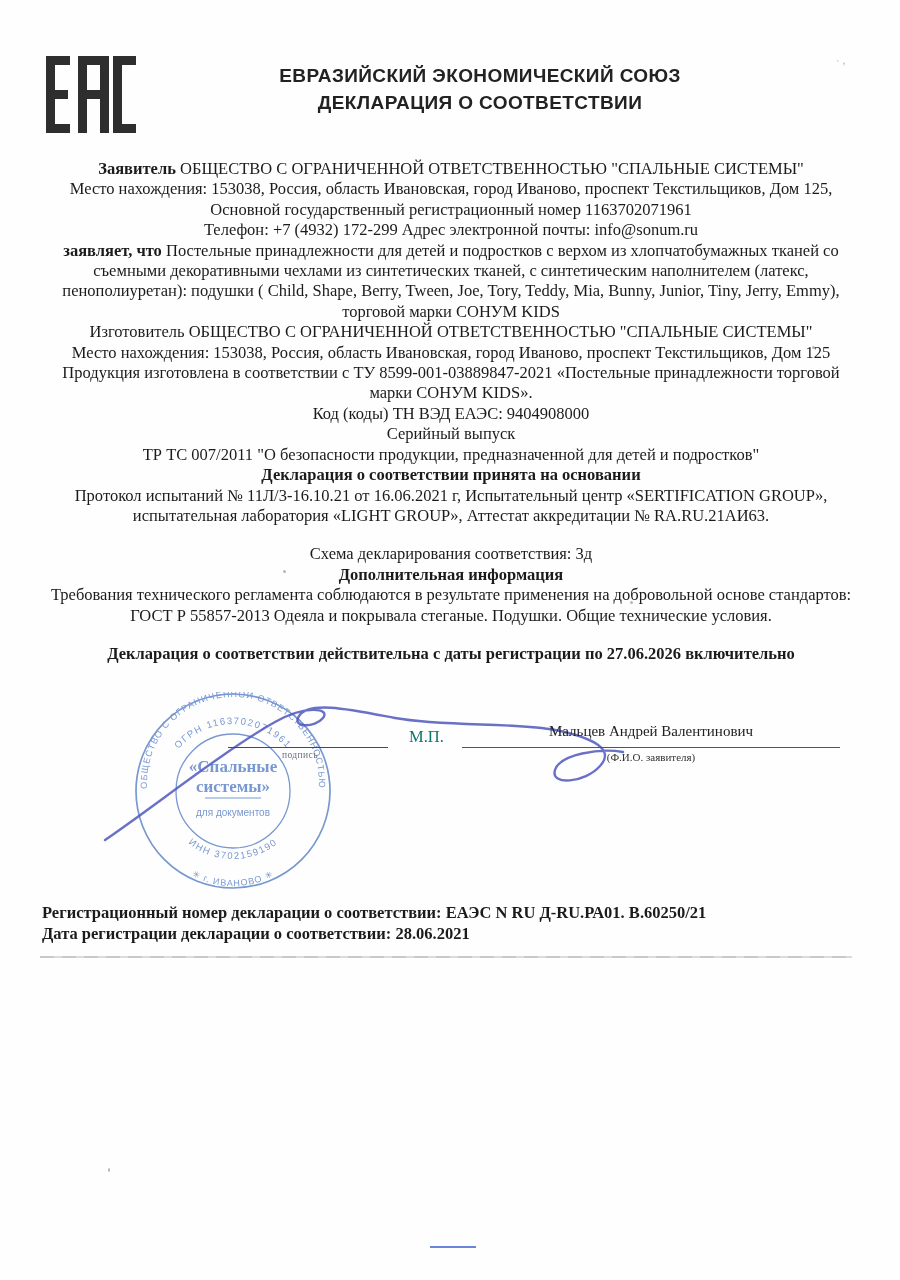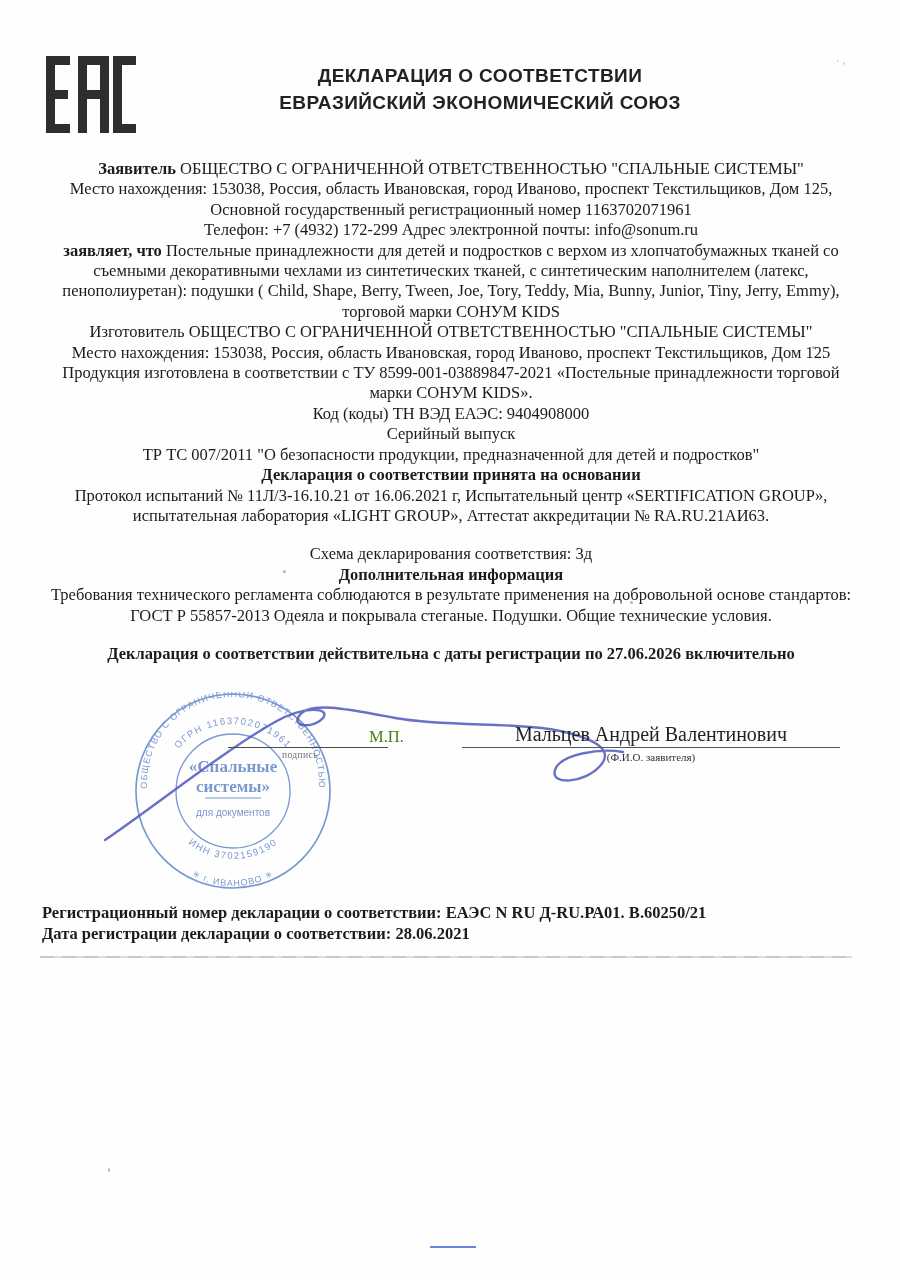--- a/index.html
+++ b/index.html
@@ -24,24 +24,24 @@
   }
   .para{margin:0;text-align:center;}
   .para.gap{margin-top:18px;}
   .para .b{font-weight:bold;}
   
   .sig-line{position:absolute; left:228px; top:747px; width:160px; border-top:1.6px solid #4a4a4a;}
   .sig-caption{
     position:absolute; left:282px; top:750px; font-size:9.5px;
     color:#6b6f7e; letter-spacing:.4px;
   }
-  .mp-label{position:absolute; left:369px; top:727px; font-size:16.5px; color:#4d7c0f;}
+  .mp-label{position:absolute; left:409px; top:727px; font-size:16.5px; color:#0f766e;}
   .fio-name{
     position:absolute; left:462px; top:723px; width:378px;
-    text-align:center; font-size:20px; color:#222;font-family:Liberation Serif, serif;
+    text-align:center; font-size:15px; color:#222;font-family:Liberation Serif, serif;
   }
   .fio-line{position:absolute; left:462px; top:747px; width:378px; border-top:1.5px solid #555;}
   .fio-caption{
     position:absolute; left:462px; top:751px; width:378px;
     text-align:center; font-size:11px; color:#333;
   }
   
   .stamp{position:absolute; left:120px; top:692px; opacity:.82;}
   .stamp text{fill:var(--stamp_blue,#5b82c7);}
   .stamp .ring{stroke:var(--stamp_blue,#5b82c7); fill:none;}
@@ -78,22 +78,22 @@
       <rect x="32" y="0" width="31" height="9"></rect>
       <rect x="32" y="34" width="31" height="9"></rect>
 
       <rect x="67" y="0" width="9" height="77"></rect>
       <rect x="67" y="0" width="23" height="9"></rect>
       <rect x="67" y="68" width="23" height="9"></rect>
     </g>
   </svg>
 
   <div class="doc-header">
+    <div>ЕВРАЗИЙСКИЙ ЭКОНОМИЧЕСКИЙ СОЮЗ</div>
     <div>ДЕКЛАРАЦИЯ О СООТВЕТСТВИИ</div>
-    <div>ЕВРАЗИЙСКИЙ ЭКОНОМИЧЕСКИЙ СОЮЗ</div>
   </div>
 
   <div class="smudge">·‚</div>
   <div class="speck" style="left:812px;top:346px;width:3px;height:3px;"></div>
   <div class="speck" style="left:630px;top:601px;width:3px;height:3px;"></div>
   <div class="speck" style="left:283px;top:570px;width:3px;height:3px;"></div>
   <div class="speck" style="left:108px;top:1168px;width:2px;height:4px;"></div>
 
   <div class="doc-body">
       <div class="para"><span class="b">Заявитель</span><span> ОБЩЕСТВО С ОГРАНИЧЕННОЙ ОТВЕТСТВЕННОСТЬЮ "СПАЛЬНЫЕ СИСТЕМЫ"</span></div>

